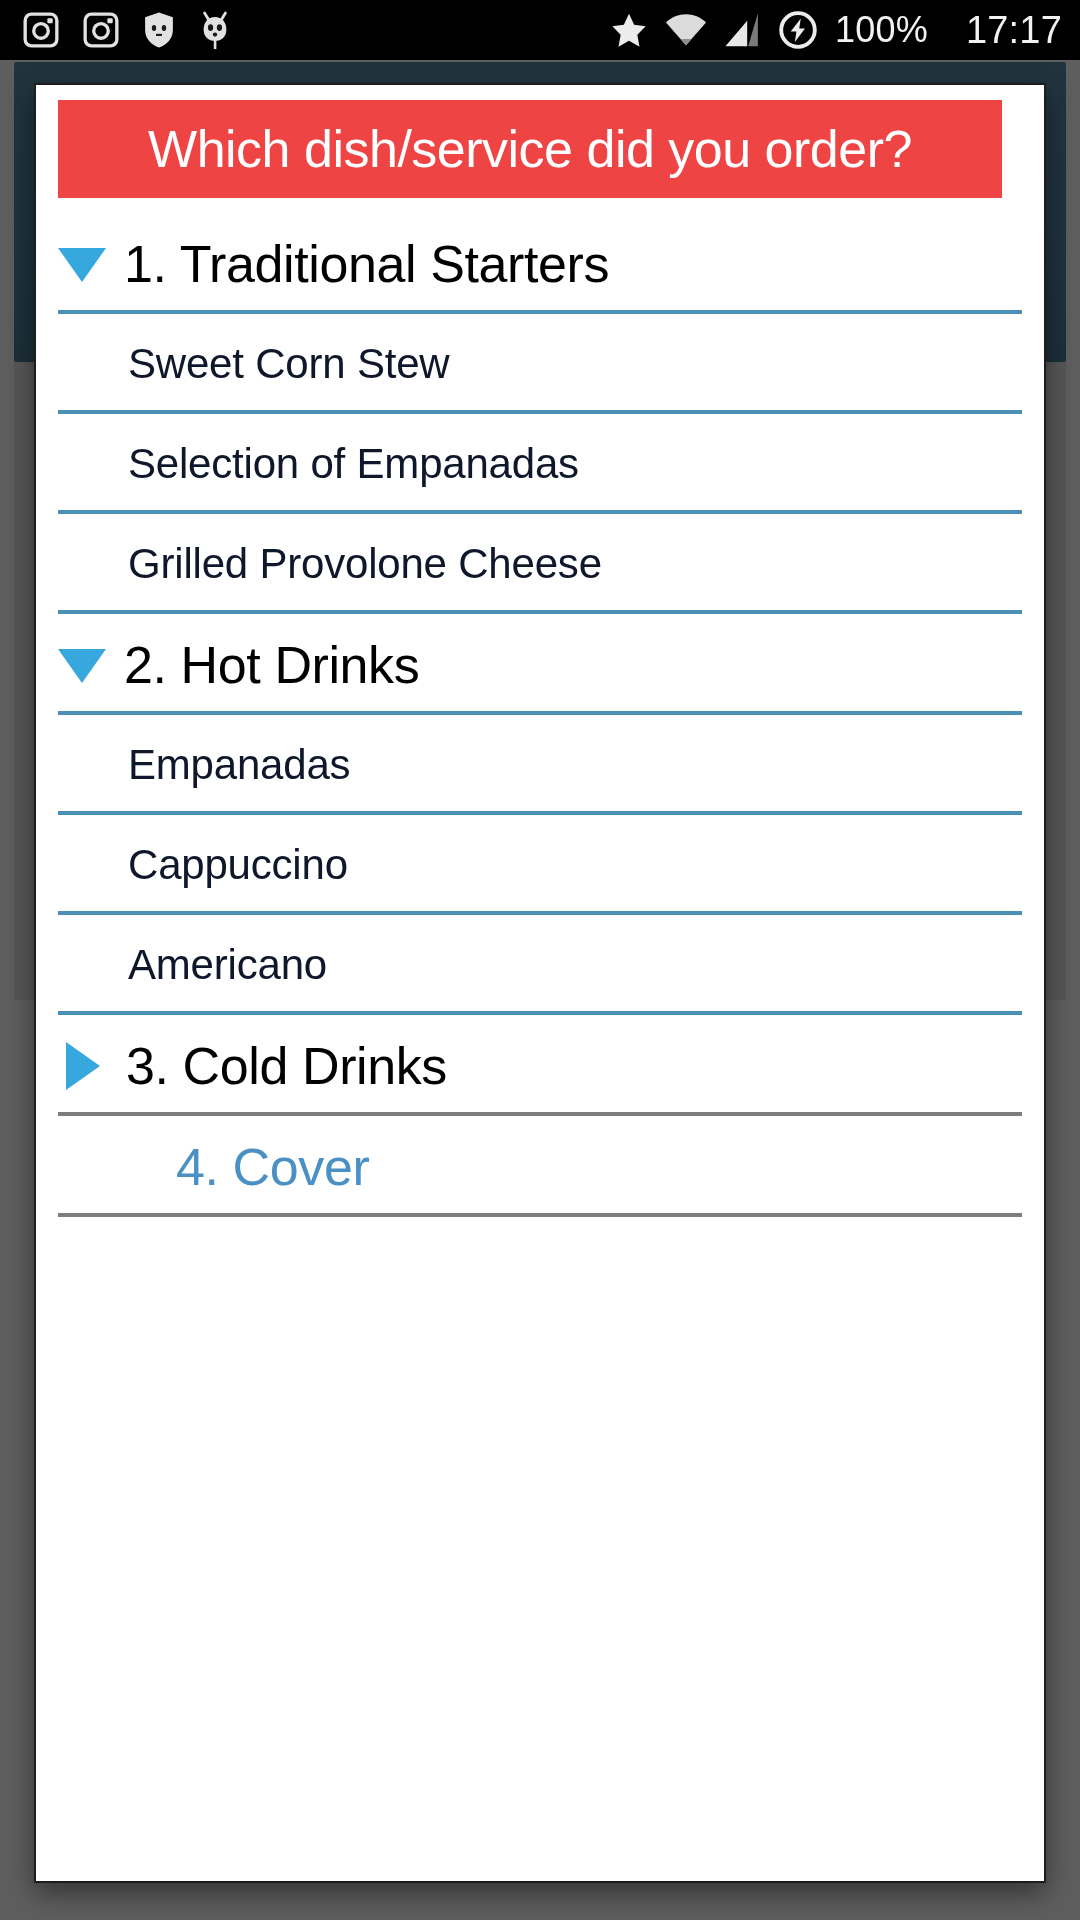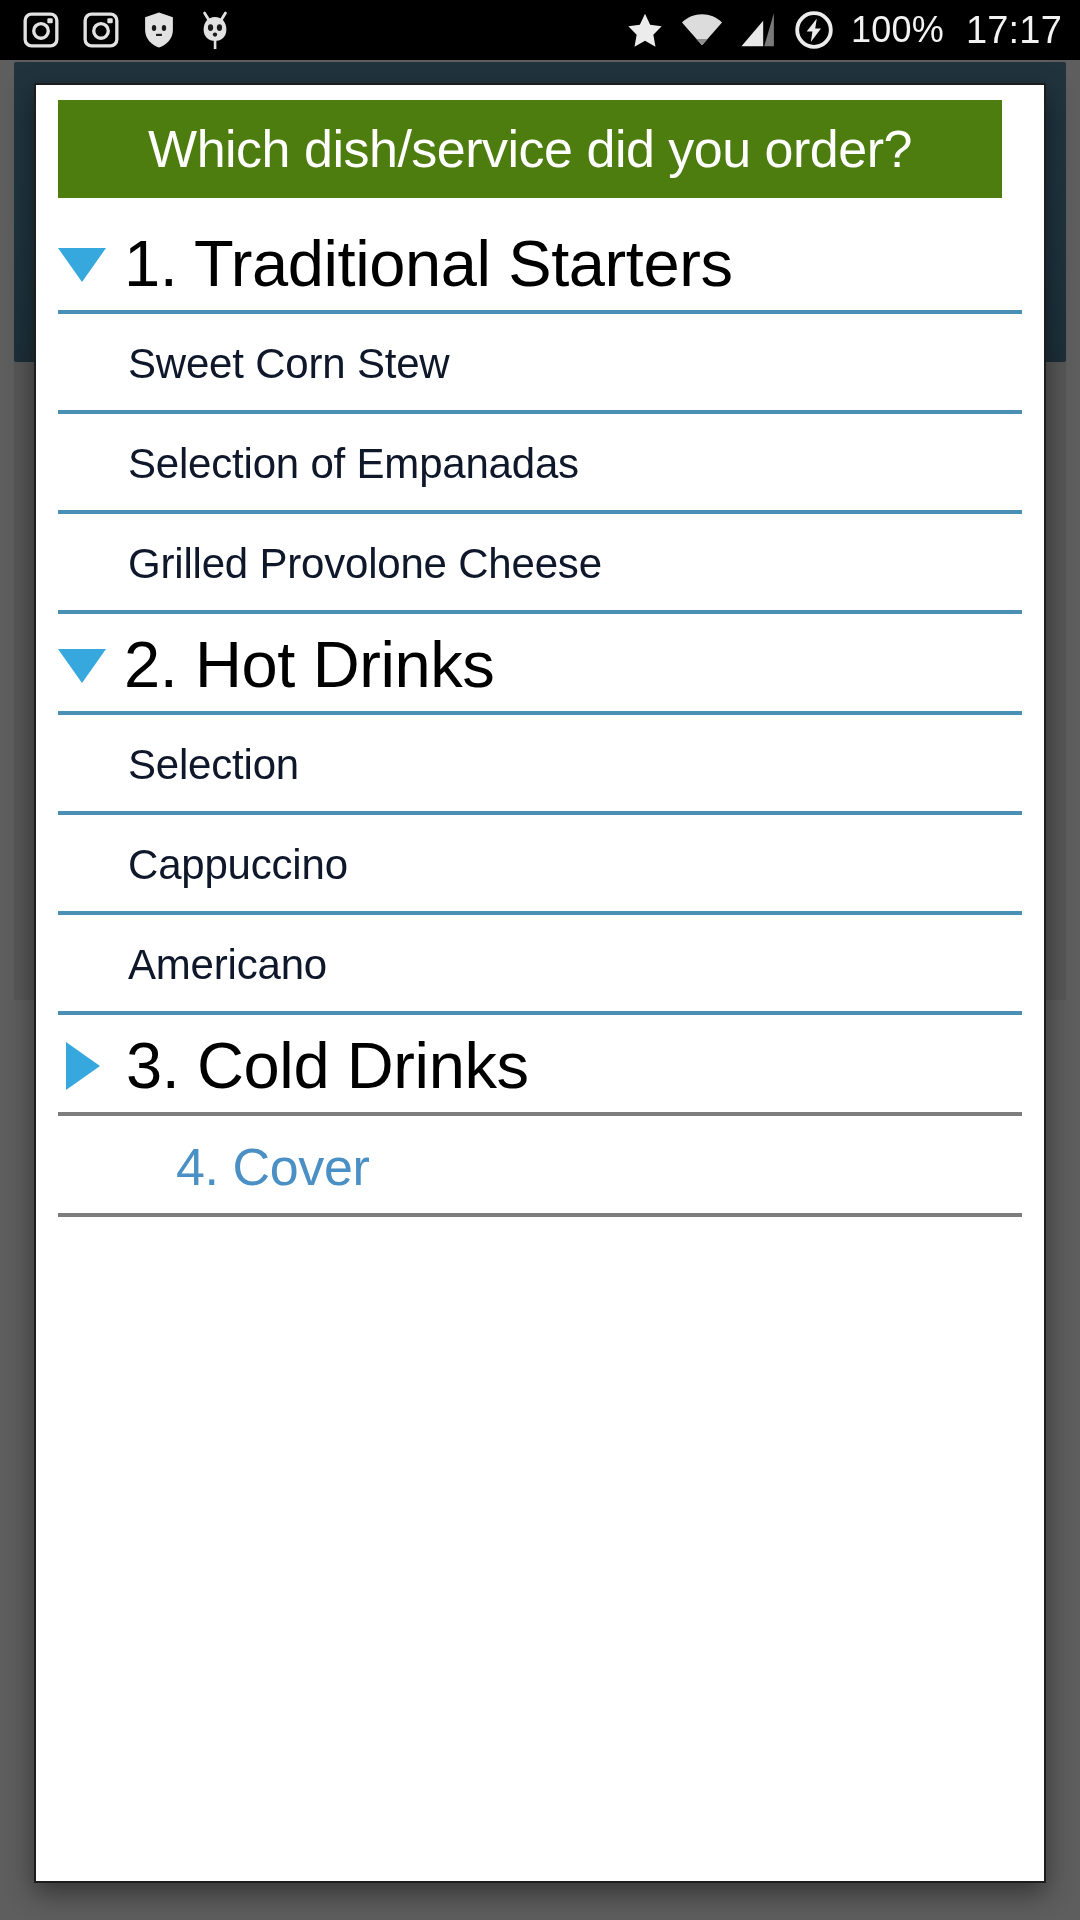--- a/index.html
+++ b/index.html
@@ -43,21 +43,21 @@
     display: block;
     line-height: 0;
   }
   .sb-text {
     color: #f2f2f2;
     font-size: 36px;
     font-family: "Liberation Sans", sans-serif;
     letter-spacing: 0.2px;
     white-space: nowrap;
   }
-  #status-battery-pct { margin-right: 6px; }
+  #status-battery-pct { margin-right: 22px; }
   #status-clock { font-size: 38px; }
 
   
   #app-backdrop {
     position: absolute;
     left: 0; top: 60px;
     width: 1080px;
     height: 1860px;
     background: #6e6e6e;
   }
@@ -98,21 +98,21 @@
     overflow: hidden;
   }
 
   
   #dialog-title-bar {
     position: absolute;
     left: 22px;
     top: 15px;
     width: 944px;
     height: 98px;
-    background: #4d7c0f;
+    background: #ef4444;
     display: flex;
     align-items: center;
     justify-content: center;
   }
   #dialog-title-text {
     color: #ffffff;
     font-size: 52px;
     font-family: "Liberation Sans", sans-serif;
     font-weight: 400;
     letter-spacing: -0.5px;
@@ -172,21 +172,21 @@
   }
   .tri-right {
     border-top: 24px solid transparent;
     border-bottom: 24px solid transparent;
     border-left: 34px solid #36a8dd;
     margin-left: 8px;
     margin-right: 26px;
   }
 
   .group-label {
-    font-size: 65px;
+    font-size: 52px;
     color: #000000;
     font-family: "Liberation Sans", sans-serif;
     font-weight: 400;
     letter-spacing: -0.4px;
     white-space: nowrap;
   }
   .child-label {
     font-size: 42px;
     color: #0f172a;
     font-family: "Liberation Sans", sans-serif;
@@ -302,21 +302,21 @@
       <div class="row row-child">
         <span class="child-label">Grilled Provolone Cheese</span>
         <div class="row-divider"></div>
       </div>
       <div class="row row-group">
         <span class="tri tri-down"></span>
         <span class="group-label">2. Hot Drinks</span>
         <div class="row-divider"></div>
       </div>
       <div class="row row-child">
-        <span class="child-label">Selection</span>
+        <span class="child-label">Empanadas</span>
         <div class="row-divider"></div>
       </div>
       <div class="row row-child">
         <span class="child-label">Cappuccino</span>
         <div class="row-divider"></div>
       </div>
       <div class="row row-child">
         <span class="child-label">Americano</span>
         <div class="row-divider"></div>
       </div>

